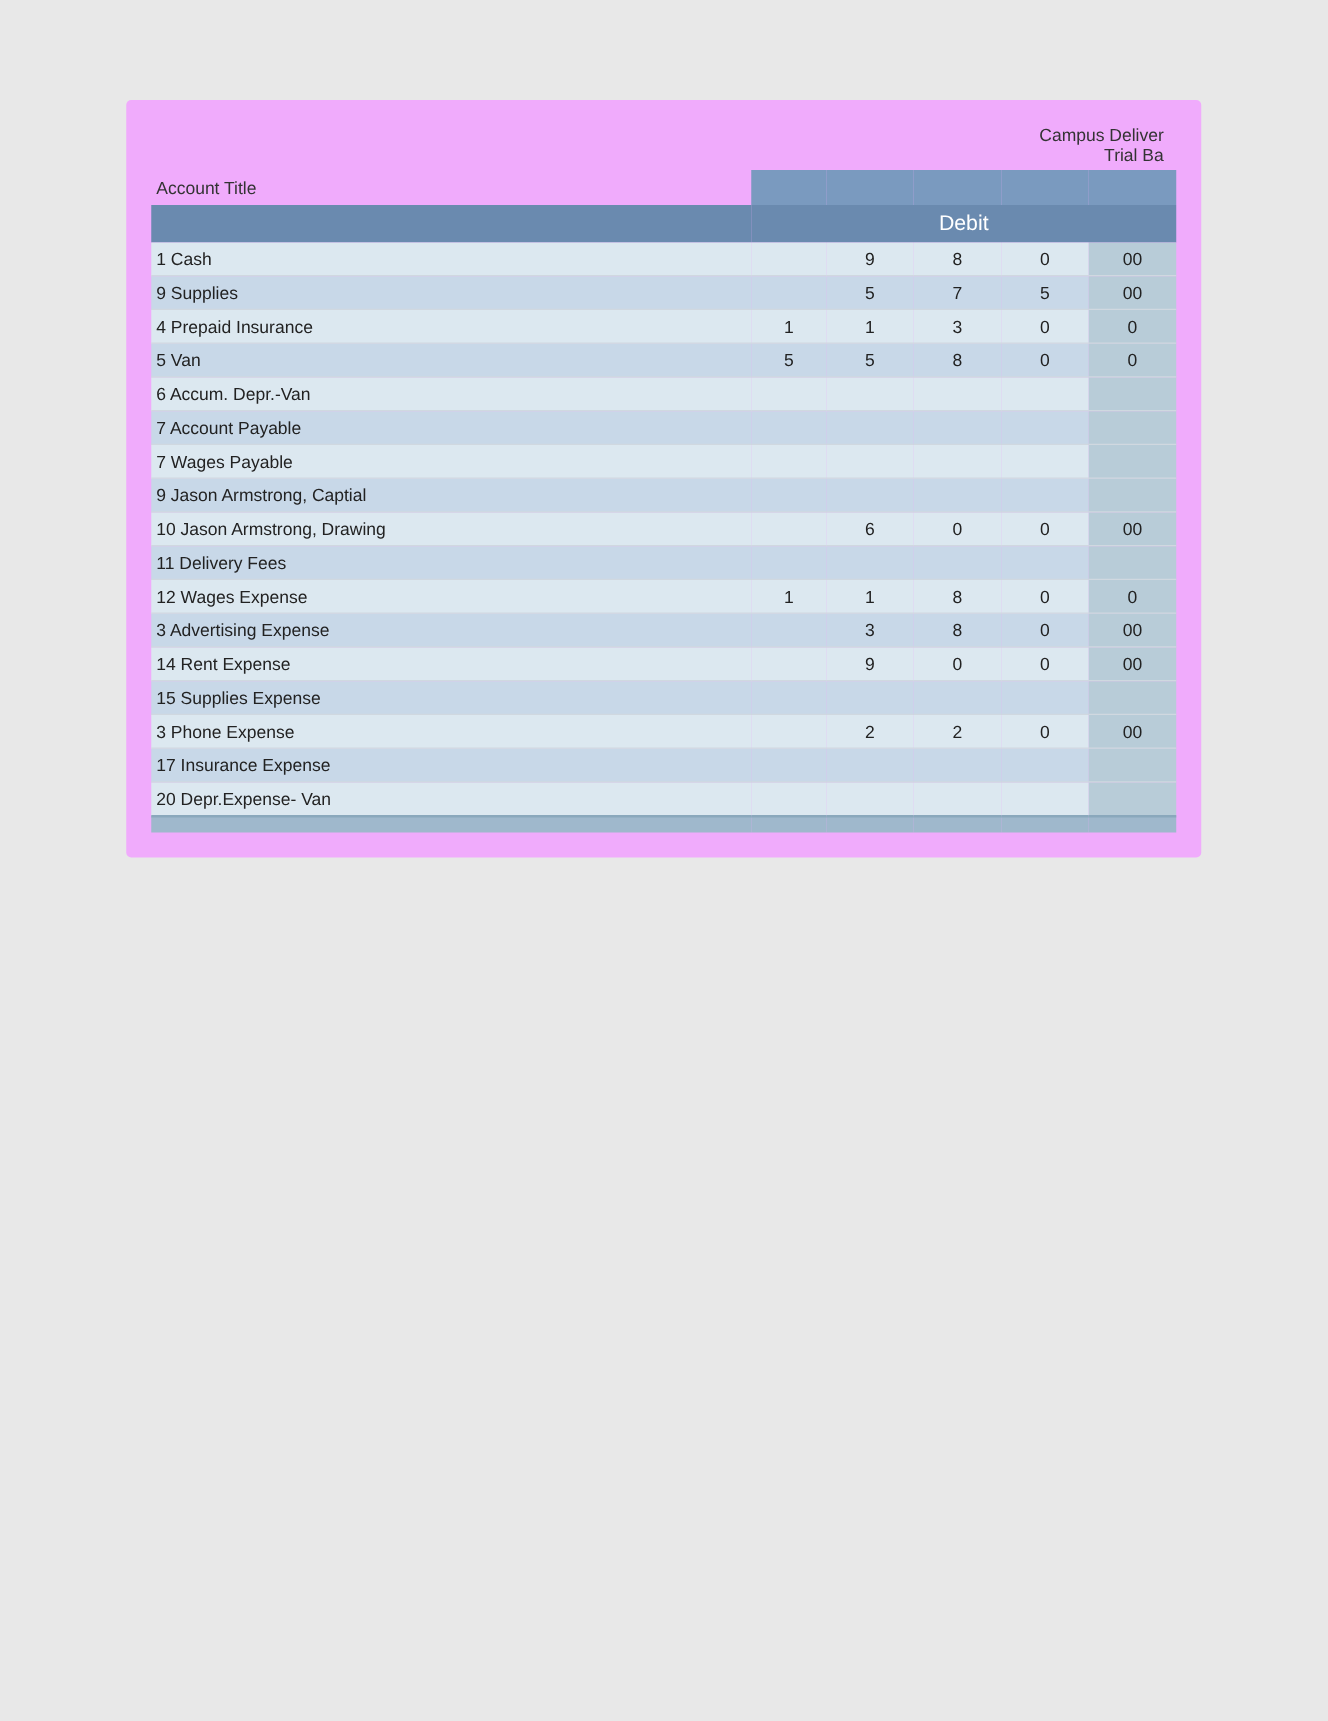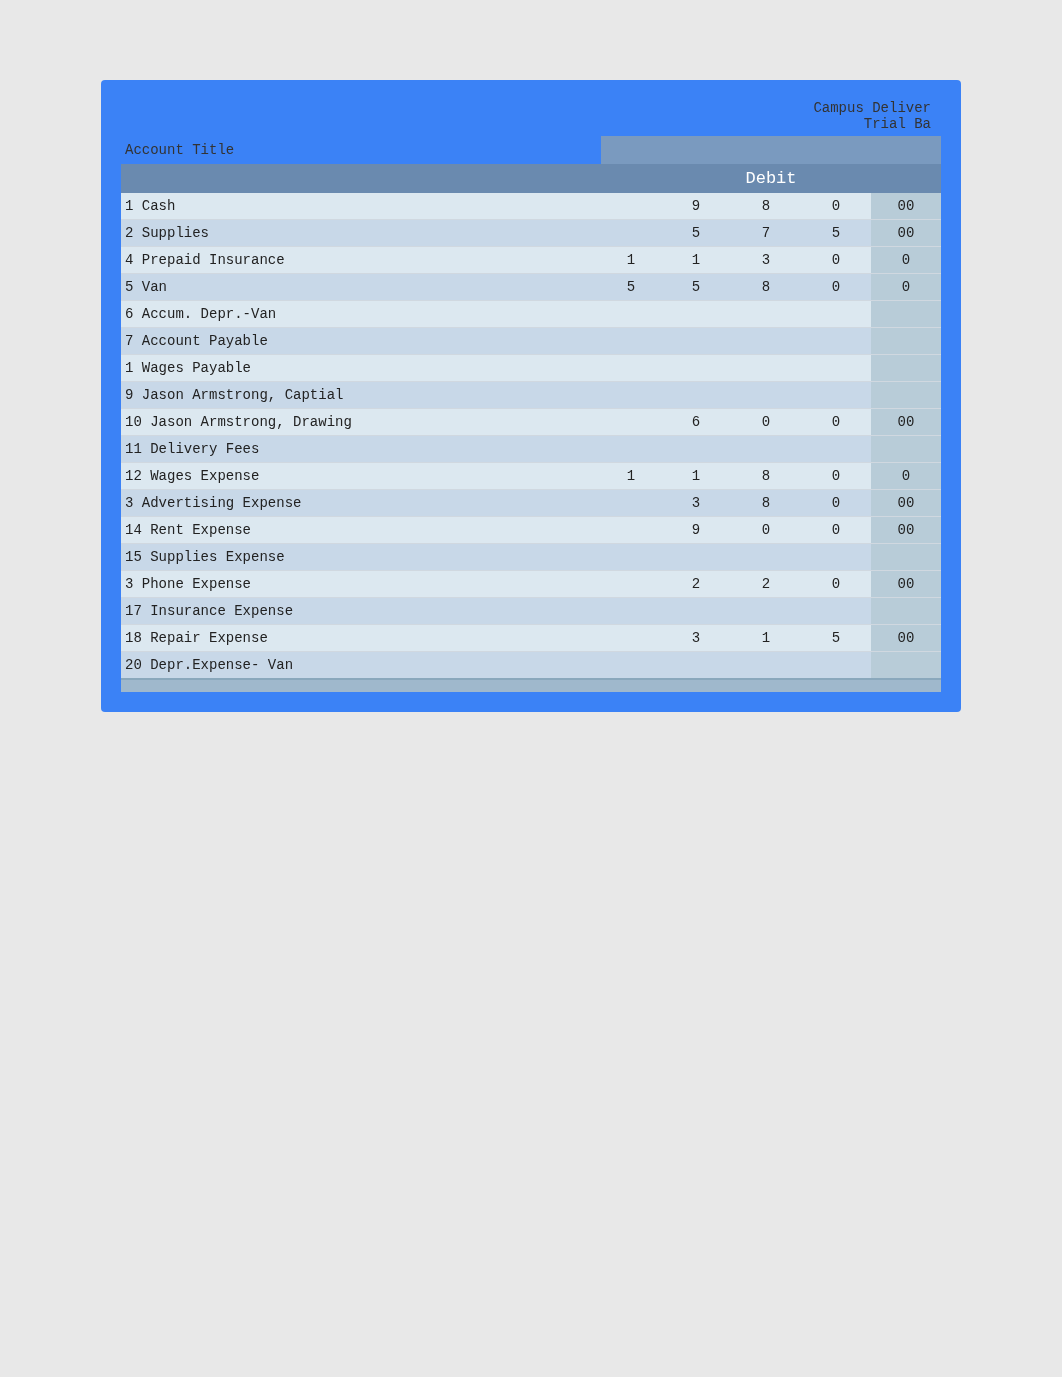--- a/index.html
+++ b/index.html
@@ -13,25 +13,24 @@
       font-family: Arial, sans-serif;
       font-size: 14px;
       display: flex;
       justify-content: center;
       align-items: flex-start;
       min-height: 1377px;
       padding: 80px 40px;
     }
 
     .page-container {
-      background: #3b82f6;
+      background: #f0abfc;
       width: 860px;
       padding: 20px;
       border-radius: 4px;
-      font-family: Liberation Mono, monospace;
     }
 
     .company-header {
       text-align: right;
       margin-bottom: 4px;
       padding-right: 10px;
     }
 
     .company-name {
       font-size: 14px;
@@ -144,21 +143,21 @@
       <tbody id="account-rows">
       <tr class="data-row">
             <td class="account-name-cell">1 Cash</td>
             <td class="digit-cell"></td>
             <td class="digit-cell">9</td>
             <td class="digit-cell">8</td>
             <td class="digit-cell">0</td>
             <td class="digit-cell last-col">00</td>
           </tr>
           <tr class="data-row">
-            <td class="account-name-cell">2 Supplies</td>
+            <td class="account-name-cell">9 Supplies</td>
             <td class="digit-cell"></td>
             <td class="digit-cell">5</td>
             <td class="digit-cell">7</td>
             <td class="digit-cell">5</td>
             <td class="digit-cell last-col">00</td>
           </tr>
           <tr class="data-row">
             <td class="account-name-cell">4 Prepaid Insurance</td>
             <td class="digit-cell">1</td>
             <td class="digit-cell">1</td>
@@ -184,21 +183,21 @@
           </tr>
           <tr class="data-row">
             <td class="account-name-cell">7 Account Payable</td>
             <td class="digit-cell"></td>
             <td class="digit-cell"></td>
             <td class="digit-cell"></td>
             <td class="digit-cell"></td>
             <td class="digit-cell last-col"></td>
           </tr>
           <tr class="data-row">
-            <td class="account-name-cell">1 Wages Payable</td>
+            <td class="account-name-cell">7 Wages Payable</td>
             <td class="digit-cell"></td>
             <td class="digit-cell"></td>
             <td class="digit-cell"></td>
             <td class="digit-cell"></td>
             <td class="digit-cell last-col"></td>
           </tr>
           <tr class="data-row">
             <td class="account-name-cell">9 Jason Armstrong, Captial</td>
             <td class="digit-cell"></td>
             <td class="digit-cell"></td>
@@ -262,28 +261,20 @@
             <td class="digit-cell">0</td>
             <td class="digit-cell last-col">00</td>
           </tr>
           <tr class="data-row">
             <td class="account-name-cell">17 Insurance Expense</td>
             <td class="digit-cell"></td>
             <td class="digit-cell"></td>
             <td class="digit-cell"></td>
             <td class="digit-cell"></td>
             <td class="digit-cell last-col"></td>
-          </tr>
-          <tr class="data-row">
-            <td class="account-name-cell">18 Repair Expense</td>
-            <td class="digit-cell"></td>
-            <td class="digit-cell">3</td>
-            <td class="digit-cell">1</td>
-            <td class="digit-cell">5</td>
-            <td class="digit-cell last-col">00</td>
           </tr>
           <tr class="data-row">
             <td class="account-name-cell">20 Depr.Expense- Van</td>
             <td class="digit-cell"></td>
             <td class="digit-cell"></td>
             <td class="digit-cell"></td>
             <td class="digit-cell"></td>
             <td class="digit-cell last-col"></td>
           </tr>
           <tr class="total-row">

